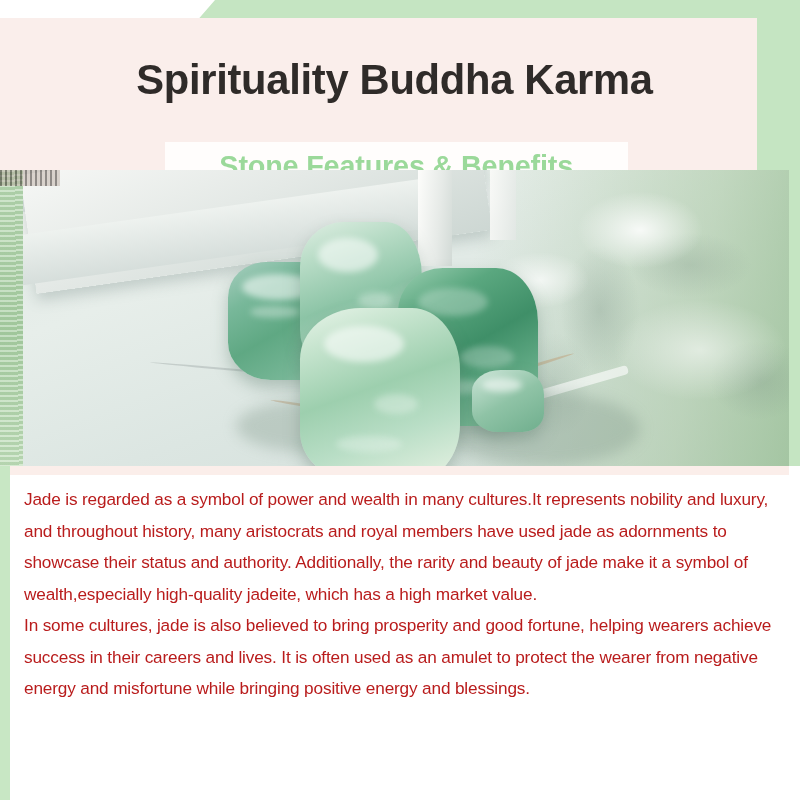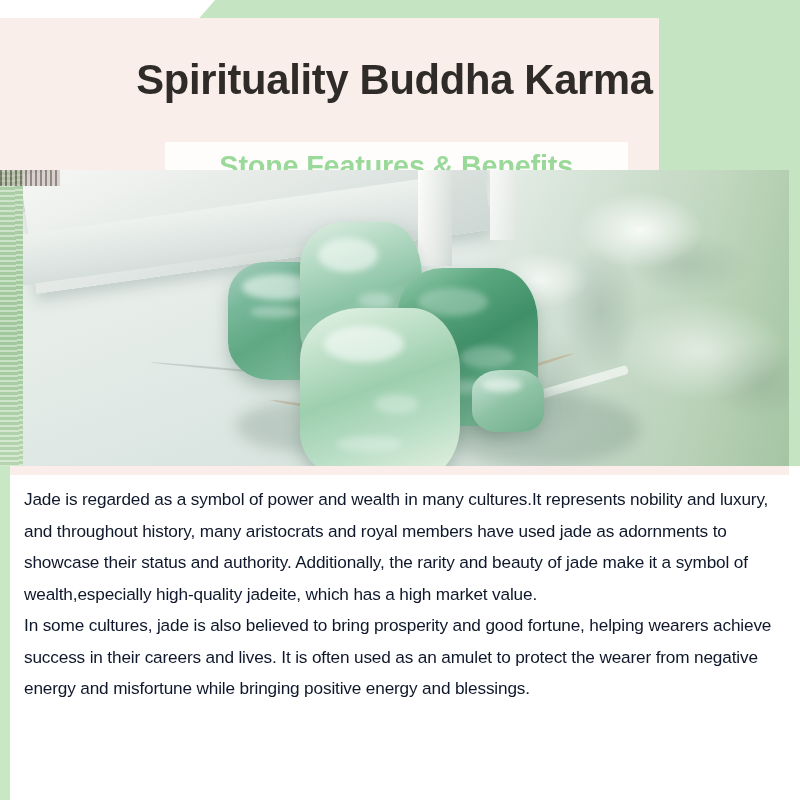--- a/index.html
+++ b/index.html
@@ -29,21 +29,21 @@
     width: 800px; height: 480px;
     background: #c5e5c2;
     -webkit-clip-path: polygon(215px 0, 800px 0, 800px 480px, 0 480px, 0 38px, 182px 38px);
     clip-path: polygon(215px 0, 800px 0, 800px 480px, 0 480px, 0 38px, 182px 38px);
   }
 
   
   .header-panel {
     position: absolute;
     left: 0; top: 18px;
-    width: 659px; height: 160px;
+    width: 757px; height: 160px;
     background: #faeeeb;
   }
 
   .poster-title {
     position: absolute;
     left: 0; top: 40px;
     width: 789px;
     text-align: center;
     font-family: "Liberation Sans", sans-serif;
     font-size: 43px;
@@ -247,21 +247,21 @@
     background: #ffffff;
   }
 
   .body-copy {
     position: absolute;
     left: 24px; top: 18px;
     width: 762px;
     font-family: "Liberation Sans", sans-serif;
     font-size: 17.2px;
     line-height: 31.5px;
-    color: #0f172a;
+    color: #b91c1c;
     letter-spacing: -0.15px;
   }
   .body-copy p { margin: 0; }
 
   .watermark {
     position: absolute;
     left: 190px; top: 690px;
     font-family: "Liberation Sans", sans-serif;
     font-size: 17px;
     letter-spacing: 0.4px;

